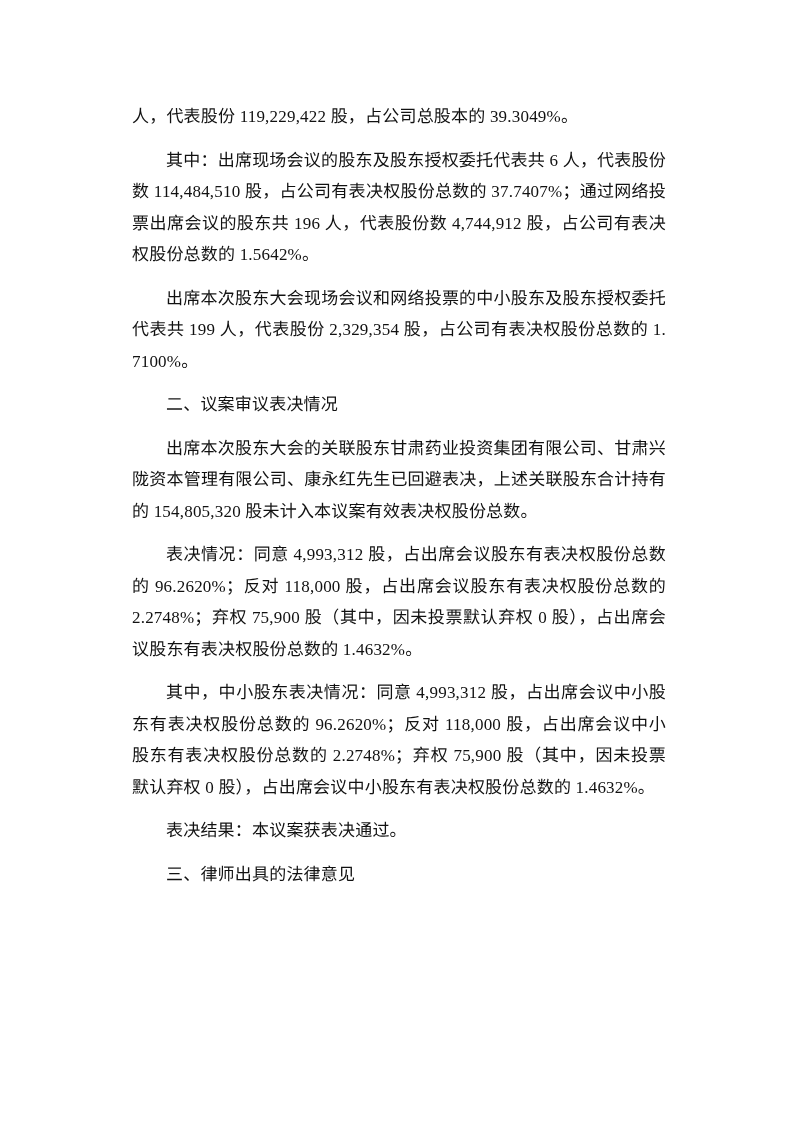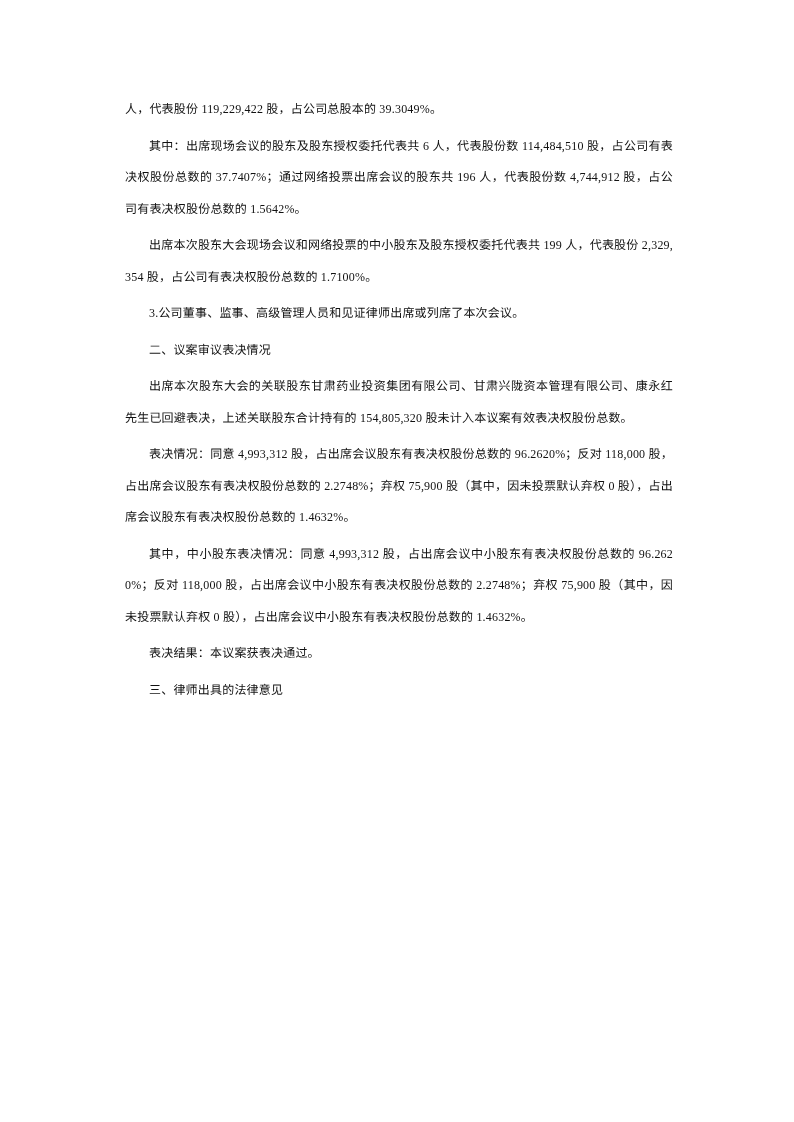--- a/index.html
+++ b/index.html
@@ -15,22 +15,22 @@
     color: #111111;
   }
   .page {
     box-sizing: border-box;
     width: 794px;
     height: 1122px;
     padding: 89px 116px 40px 120px;
     background: #ffffff;
   }
   .doc-body p {
-    margin: 5px;
-    font-size: 12px;
+    margin: 12px;
+    font-size: 17px;
     line-height: 31.5px;
     text-align: justify;
     text-justify: inter-ideograph;
     text-align-last: left;
     text-indent: 2em;
     letter-spacing: 0.2px;
     word-break: break-all;
   }
   .doc-body p.noindent {
     text-indent: 0;
@@ -40,21 +40,20 @@
   }
 </style>
 </head>
 <body>
 
 <div class="page">
   <div class="doc-body">
     <p class="noindent">人，代表股份 119,229,422 股，占公司总股本的 39.3049%。</p>
     <p>其中：出席现场会议的股东及股东授权委托代表共 6 人，代表股份数 114,484,510 股，占公司有表决权股份总数的 37.7407%；通过网络投票出席会议的股东共 196 人，代表股份数 4,744,912 股，占公司有表决权股份总数的 1.5642%。</p>
     <p>出席本次股东大会现场会议和网络投票的中小股东及股东授权委托代表共 199 人，代表股份 2,329,354 股，占公司有表决权股份总数的 1.7100%。</p>
-    <p>3.公司董事、监事、高级管理人员和见证律师出席或列席了本次会议。</p>
     <p class="bold">二、议案审议表决情况</p>
     <p>出席本次股东大会的关联股东甘肃药业投资集团有限公司、甘肃兴陇资本管理有限公司、康永红先生已回避表决，上述关联股东合计持有的 154,805,320 股未计入本议案有效表决权股份总数。</p>
     <p>表决情况：同意 4,993,312 股，占出席会议股东有表决权股份总数的 96.2620%；反对 118,000 股，占出席会议股东有表决权股份总数的 2.2748%；弃权 75,900 股（其中，因未投票默认弃权 0 股），占出席会议股东有表决权股份总数的 1.4632%。</p>
     <p>其中，中小股东表决情况：同意 4,993,312 股，占出席会议中小股东有表决权股份总数的 96.2620%；反对 118,000 股，占出席会议中小股东有表决权股份总数的 2.2748%；弃权 75,900 股（其中，因未投票默认弃权 0 股），占出席会议中小股东有表决权股份总数的 1.4632%。</p>
     <p>表决结果：本议案获表决通过。</p>
     <p class="bold">三、律师出具的法律意见</p>
   </div>
 </div>
 
 </body></html>

